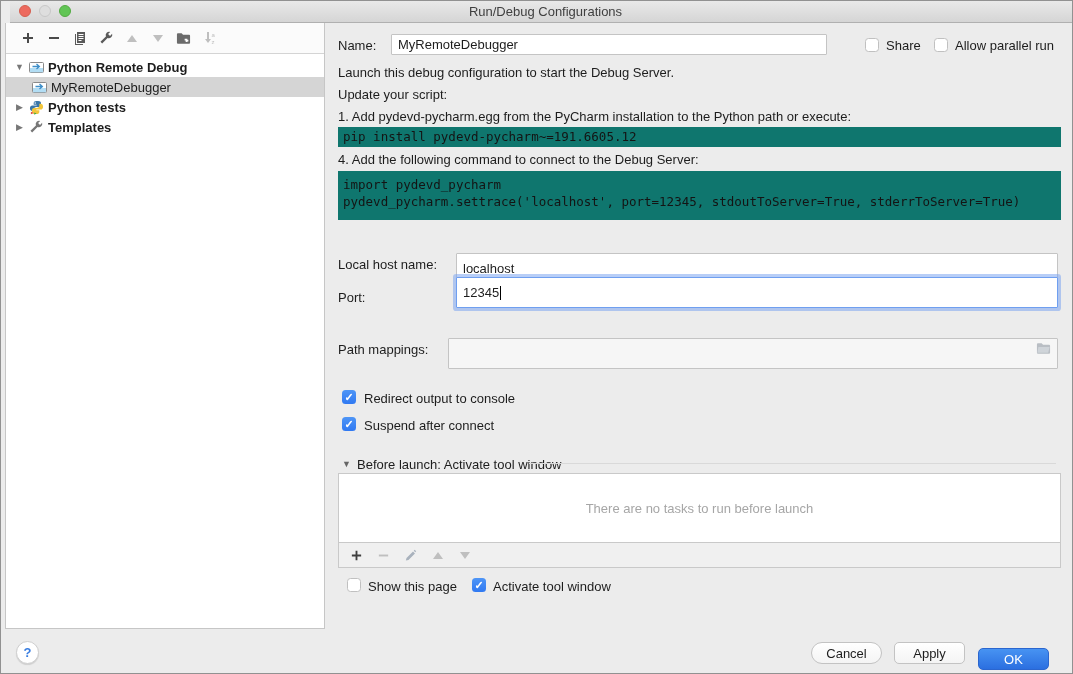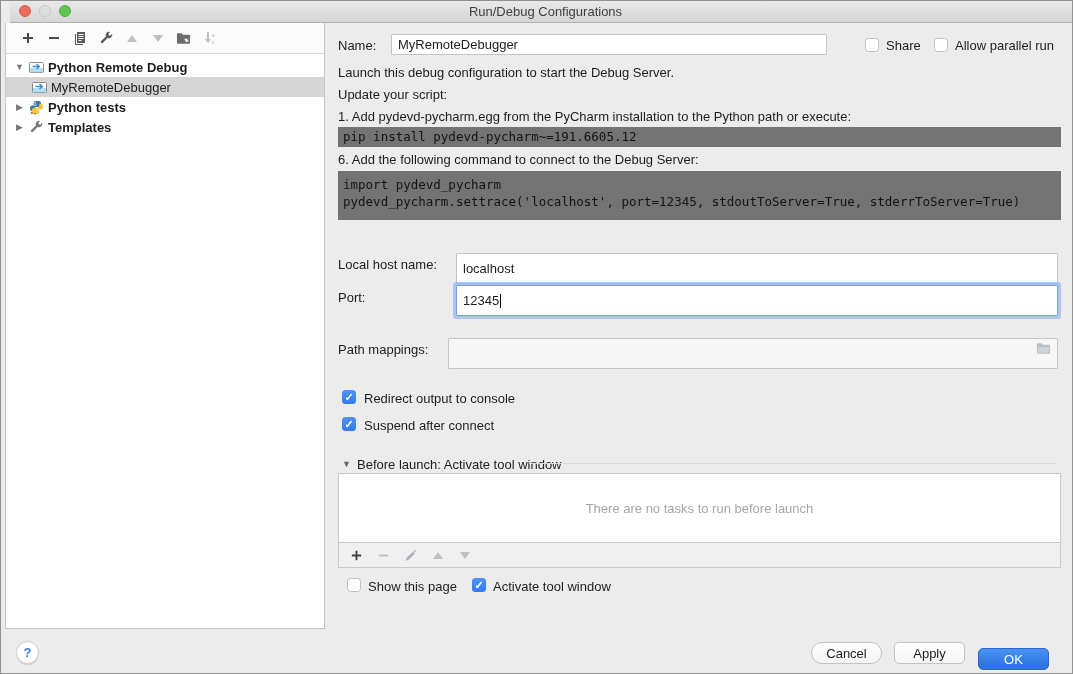--- a/index.html
+++ b/index.html
@@ -45,21 +45,21 @@
   
   .lbl { position:absolute; color:#1d1d1d; }
   .field {
     position:absolute; background:#fff; border:1px solid #c4c4c4; border-radius:1px;
     display:flex; align-items:center; padding:0 6px; height:31px; font-size:13px;
   }
   .field.focused { border:1px solid #6f9ff0; box-shadow:0 0 0 3px rgba(125,166,240,.55); }
   .field.dim { background:#f6f6f6; }
   .caret { display:inline-block; width:1px; height:14px; background:#000; margin-left:1px; }
   .codestrip {
-    position:absolute; left:337px; width:723px; background:#737373;
+    position:absolute; left:337px; width:723px; background:#0f766e;
     font-family:"DejaVu Sans Mono","Liberation Mono",monospace; font-size:12.5px; color:#141414;
   }
   .cb { position:absolute; width:14px; height:14px; border-radius:3.5px; }
   .cb.off { background:#fff; border:1px solid #c0c0c0; }
   .cb.on  { background:linear-gradient(#4e95f6,#3079f2); }
   .cb.on::after {
     content:"✓"; position:absolute; left:0; top:0; width:14px; height:14px;
     color:#fff; font-size:11px; font-weight:bold; text-align:center; line-height:14px;
   }
   .bl-header-arrow { position:absolute; font-size:9px; color:#666; }
@@ -203,33 +203,33 @@
   </div>
   <span class="cb off" style="left:864px; top:37px;"></span>
   <span class="lbl" style="left:885px; top:37px;">Share</span>
   <span class="cb off" style="left:933px; top:37px;"></span>
   <span class="lbl" style="left:954px; top:37px;">Allow parallel run</span>
 
   <span class="lbl" style="left:337px; top:64px;">Launch this debug configuration to start the Debug Server.</span>
   <span class="lbl" style="left:337px; top:86px;">Update your script:</span>
   <span class="lbl" style="left:337px; top:108px;">1. Add pydevd-pycharm.egg from the PyCharm installation to the Python path or execute:</span>
   <div class="codestrip" style="top:126px; height:20px; line-height:20px; padding-left:5px;">pip install pydevd-pycharm~=191.6605.12</div>
-  <span class="lbl" style="left:337px; top:151px;">6. Add the following command to connect to the Debug Server:</span>
+  <span class="lbl" style="left:337px; top:151px;">4. Add the following command to connect to the Debug Server:</span>
   <div class="codestrip" style="top:170px; height:49px; line-height:17px; padding:5px 0 0 5px;">
     <div>import pydevd_pycharm</div>
     <div>pydevd_pycharm.settrace('localhost', port=12345, stdoutToServer=True, stderrToServer=True)</div>
   </div>
 
   <span class="lbl" style="left:337px; top:256px;">Local host name:</span>
   <div class="field" style="left:455px; top:252px; width:602px;">
     <span>localhost</span>
   </div>
 
   <span class="lbl" style="left:337px; top:289px;">Port:</span>
-  <div class="field focused" style="left:455px; top:284px; width:602px;">
+  <div class="field focused" style="left:455px; top:276px; width:602px;">
     <span>12345</span>
       <span class="caret"></span>
   </div>
 
   <span class="lbl" style="left:337px; top:341px;">Path mappings:</span>
   <div class="field dim" style="left:447px; top:337px; width:610px;">
     <span></span>
     <span style="position:absolute; right:6px; top:3px;">
       <svg width="15" height="13" viewBox="0 0 16 13">
           <path d="M1 2c0-.6.4-1 1-1h4l1.5 1.5H14c.6 0 1 .4 1 1V11c0 .6-.4 1-1 1H2c-.6 0-1-.4-1-1V2z" fill="#b9bec4"></path>

